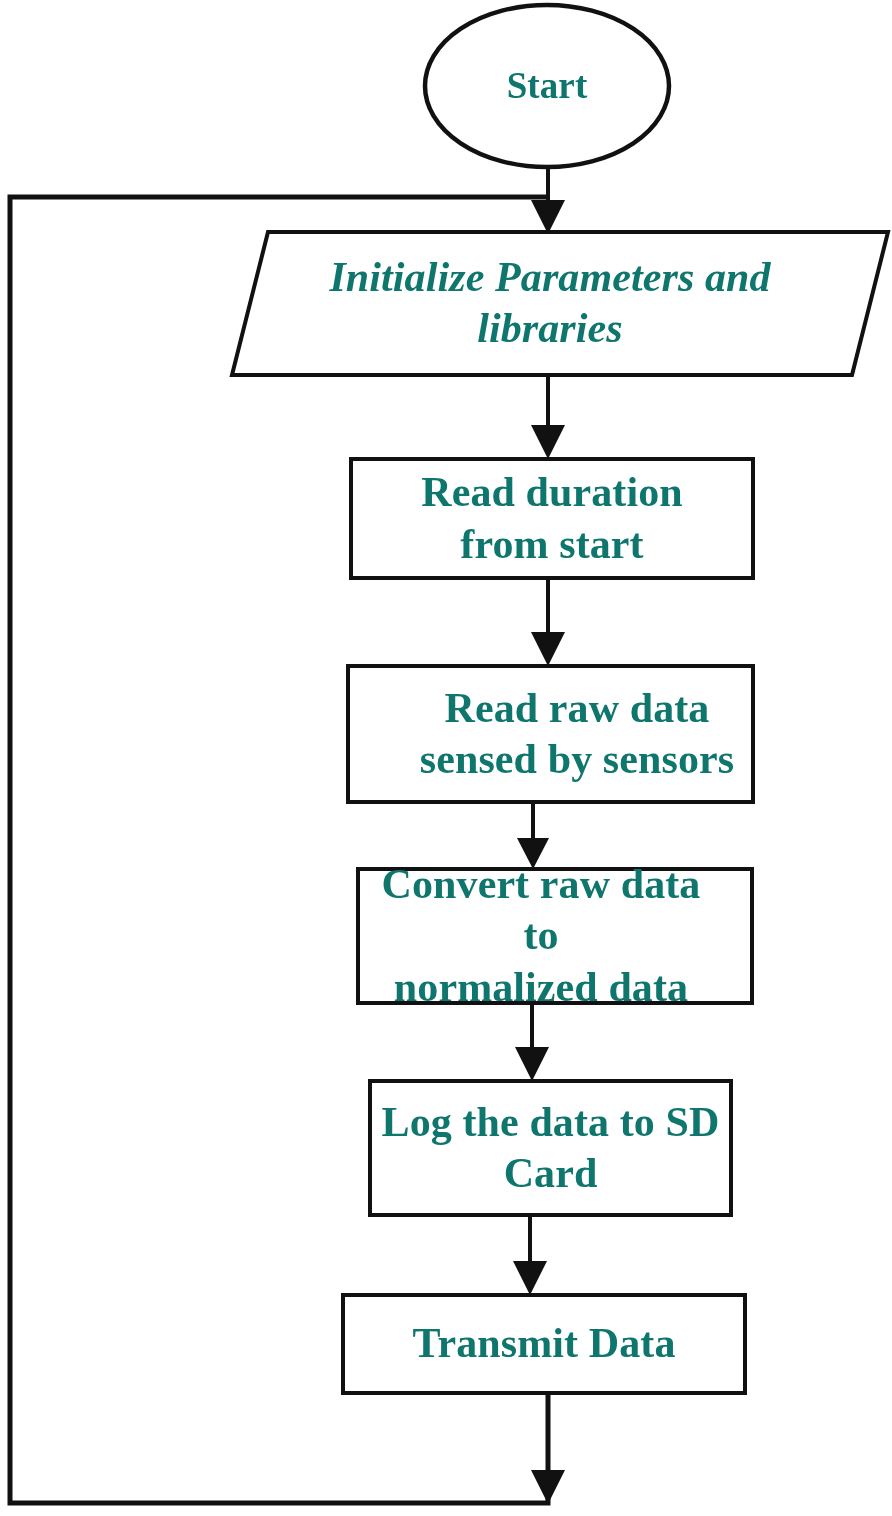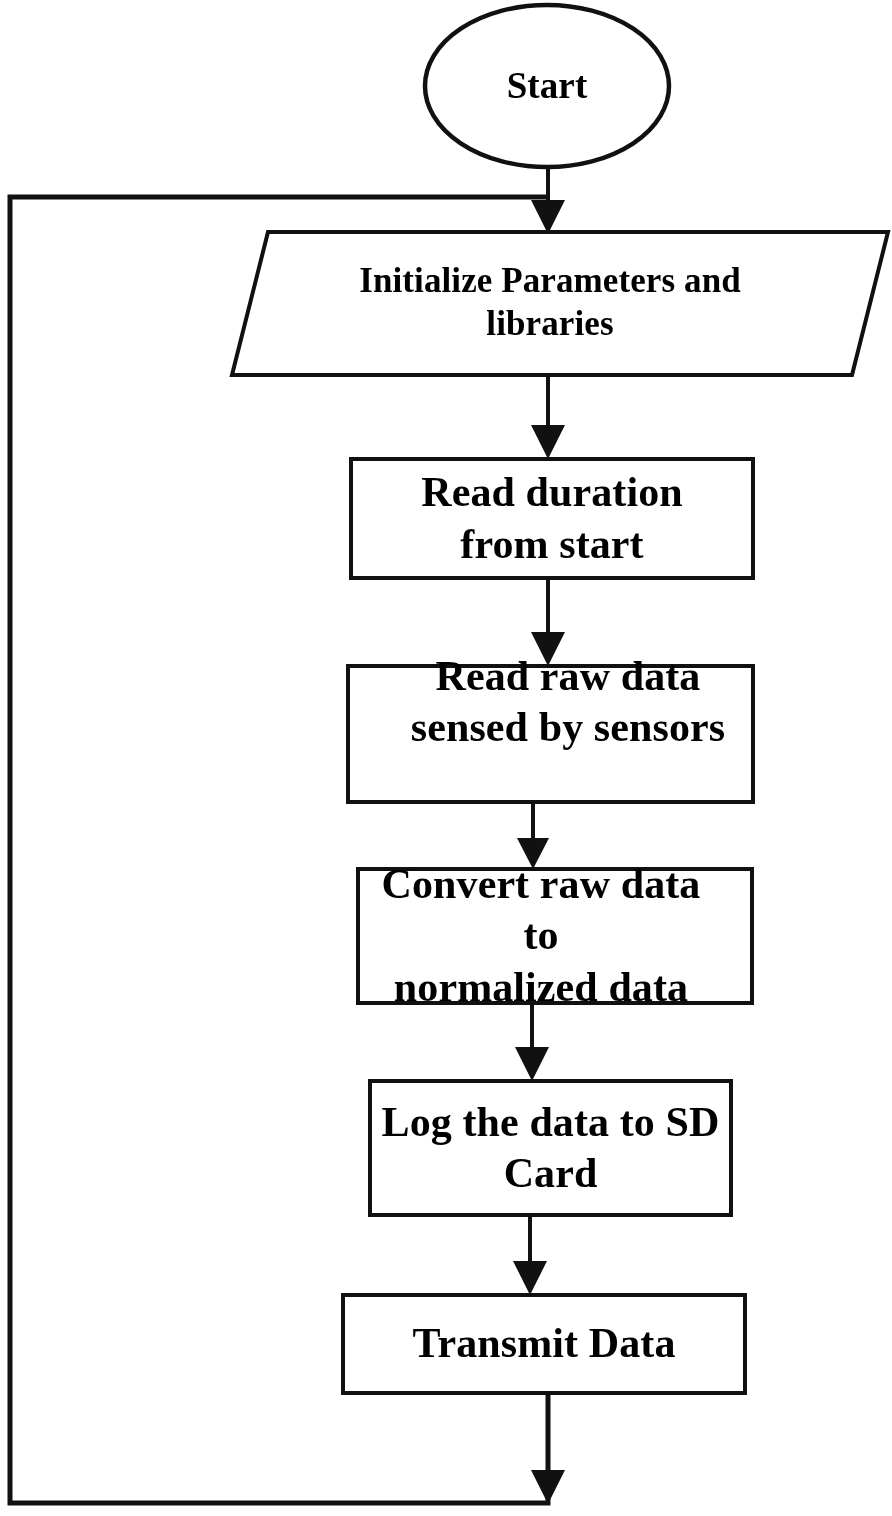--- a/index.html
+++ b/index.html
@@ -50,32 +50,32 @@
   .arrow-head {
     fill: #111111;
     stroke: none;
   }
   .node-label {
     position: absolute;
     display: flex;
     align-items: center;
     justify-content: center;
     text-align: center;
-    color: #000000;
+    color: #0f766e;
     font-family: "Liberation Serif", "DejaVu Serif", serif;
     font-weight: 700;
     line-height: 1.22;
     letter-spacing: 0.1px;
     white-space: pre-line;
     pointer-events: none;
     -webkit-font-smoothing: none;
   }
   .label-start   { font-size: 37px; }
   .label-process { font-size: 42px; }
-  .label-io      { font-size: 35px; }
+  .label-io      { font-size: 42px; font-style: italic; }
 </style>
 </head>
 <body>
 
 <div id="flow-root">
 
   <svg id="flow-svg" viewBox="0 0 892 1516">
 
     <g>
       <path class="loop-line" d="M 548 1393 L 548 1503 L 10 1503 L 10 197 L 548 197"></path>
@@ -129,21 +129,21 @@
   </svg>
 
   <div class="node-label label-start" style="left:425px; top:5px; width:244px; height:162px;">Start</div>
 
   <div class="node-label label-io" style="left:250px; top:236px; width:600px; height:134px;">Initialize Parameters and
 libraries</div>
 
   <div class="node-label label-process" style="left:355px; top:463px; width:394px; height:111px;">Read duration
 from start</div>
 
-  <div class="node-label label-process" style="left:350px; top:638px; width:436px; height:128px;">Read raw data
+  <div class="node-label label-process" style="left:350px; top:670px; width:436px; height:128px;padding-left:9px;">Read raw data
 sensed by sensors</div>
 
   <div class="node-label label-process" style="left:360px; top:873px; width:362px; height:126px;">Convert raw data to
 normalized data</div>
 
   <div class="node-label label-process" style="left:366px; top:1085px; width:369px; height:126px;">Log the data to SD
 Card</div>
 
   <div class="node-label label-process" style="left:347px; top:1299px; width:394px; height:90px;">Transmit Data</div>
 

